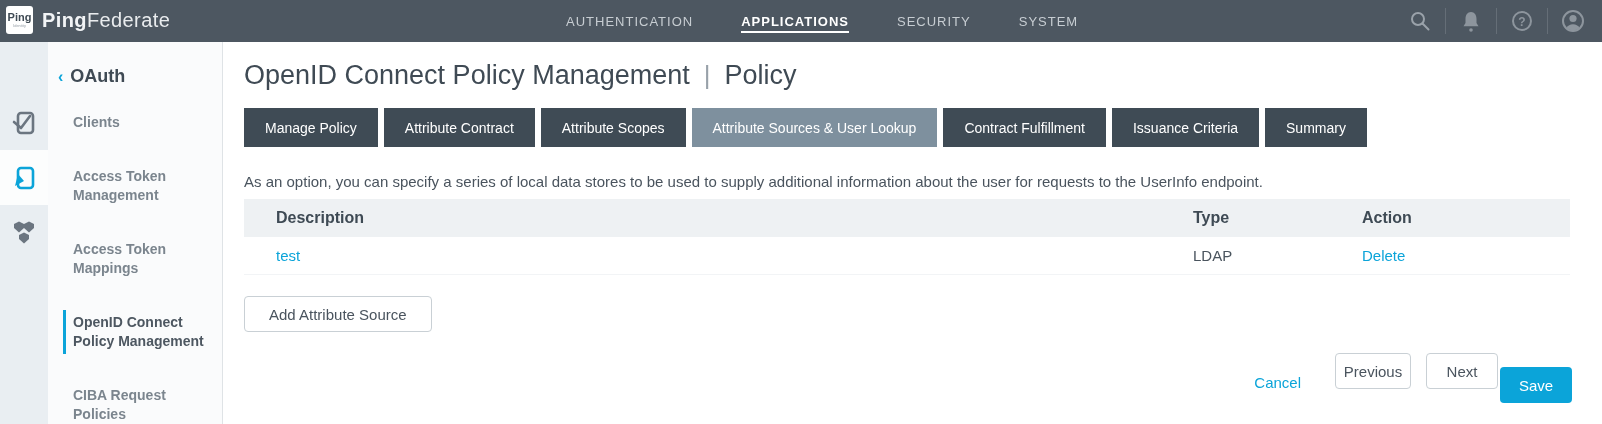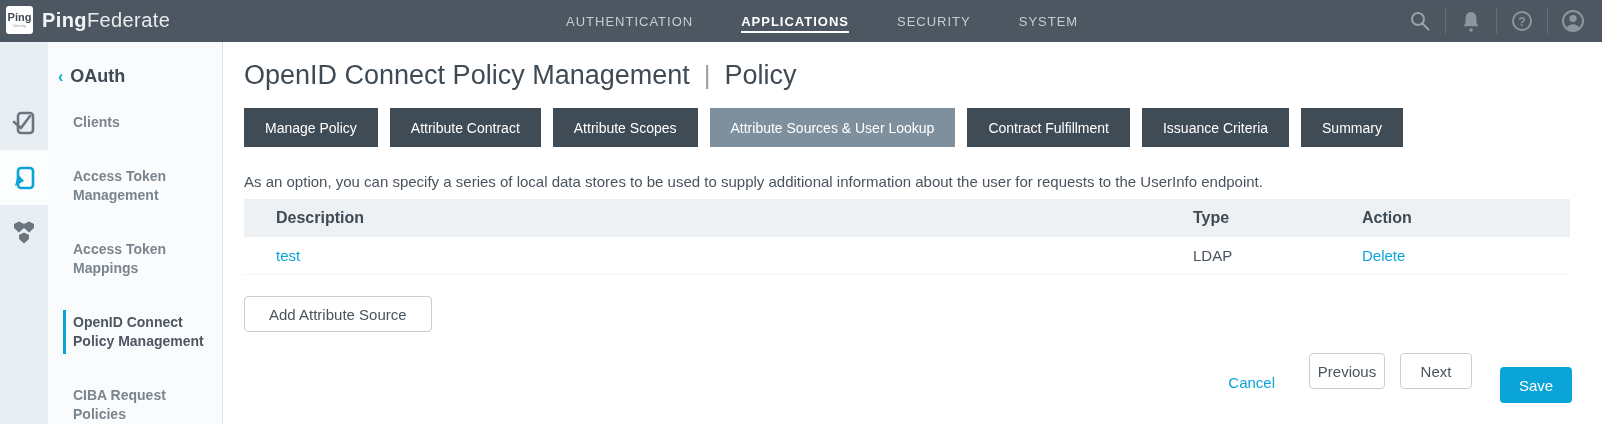--- a/index.html
+++ b/index.html
@@ -71,21 +71,21 @@
   }
   
   .content {
     position:absolute; left:224px; top:42px; width:1378px; height:382px;
     background:#ffffff; padding:18px 32px 0 20px;
   }
   .page-title { font-size:27px; color:#3f4a54; font-weight:400; display:flex; align-items:center; }
   .page-title .t-main { font-weight:400; }
   .page-title .t-div { color:#98a1a9; font-weight:300; margin:0 14px; font-size:26px; }
   .page-title .t-suffix { font-weight:400; }
-  .tabs { display:flex; gap:12px; margin-top:17px; height:39px; }
+  .tabs { display:flex; gap:6px; margin-top:17px; height:39px; }
   .tab {
     background:#3f4b55; color:#ffffff; font-size:14px;
     display:flex; align-items:center; padding:0 21px; cursor:pointer; white-space:nowrap;
   }
   .tab.active { background:#7e909e; }
   .desc { margin-top:26px; font-size:15px; color:#4a545e; }
   .attr-table { margin-top:9px; width:1326px; }
   .t-head {
     display:grid; grid-template-columns:949px 169px auto; height:38px;
     background:#eef1f3; align-items:center; font-size:16px; font-weight:700; color:#3e4a54;
@@ -102,21 +102,21 @@
     background:#ffffff; color:#4a545e; font-size:15px; cursor:pointer;
     font-family:"Liberation Sans", sans-serif;
   }
   .add-btn { margin-top:21px; padding:0 24px; }
   .footer-bar {
     position:absolute; right:30px; bottom:21px;
     display:flex; align-items:center;
   }
   .cancel-link { font-size:15px; margin-right:34px;margin-top:22px; }
   .btn-prev { width:76px; margin-right:15px; }
-  .btn-next { width:72px; margin-right:28px; }
+  .btn-next { width:72px; margin-right:2px; }
   .btn-save {
     width:72px; height:36px; border:none; border-radius:4px;
     background:#0ba4d9; color:#ffffff; font-size:15px; cursor:pointer;
     display:inline-flex; align-items:center; justify-content:center;
     font-family:"Liberation Sans", sans-serif;
     margin-top:28px;
   }
   svg { display:block; }
 </style>
 </head>

